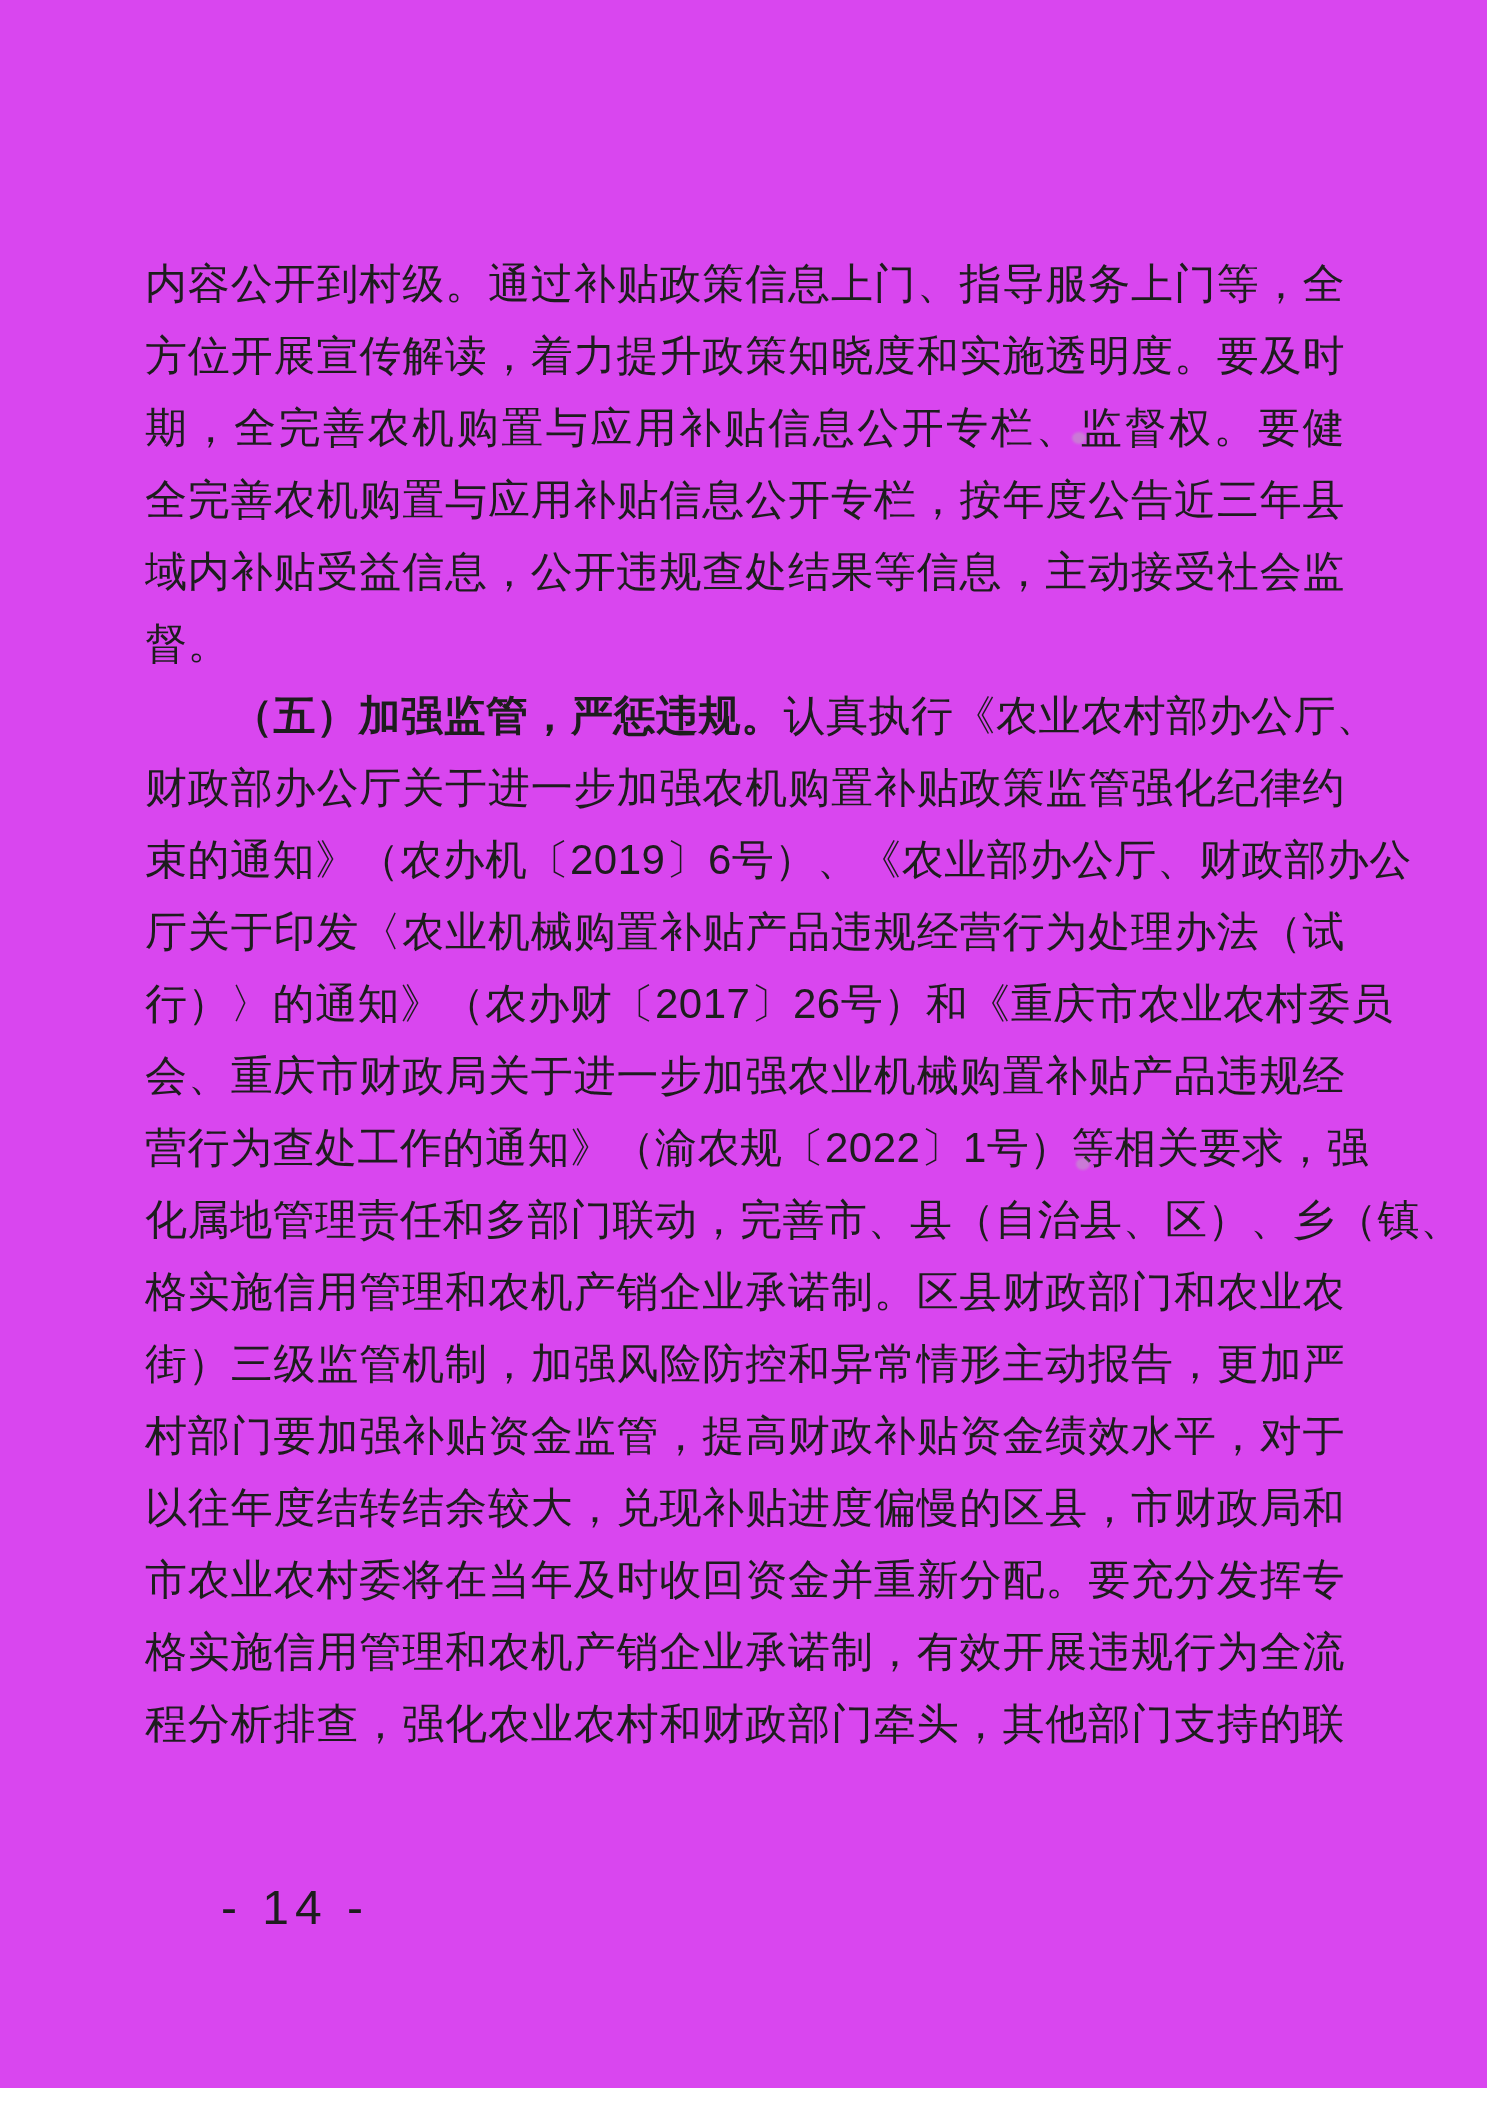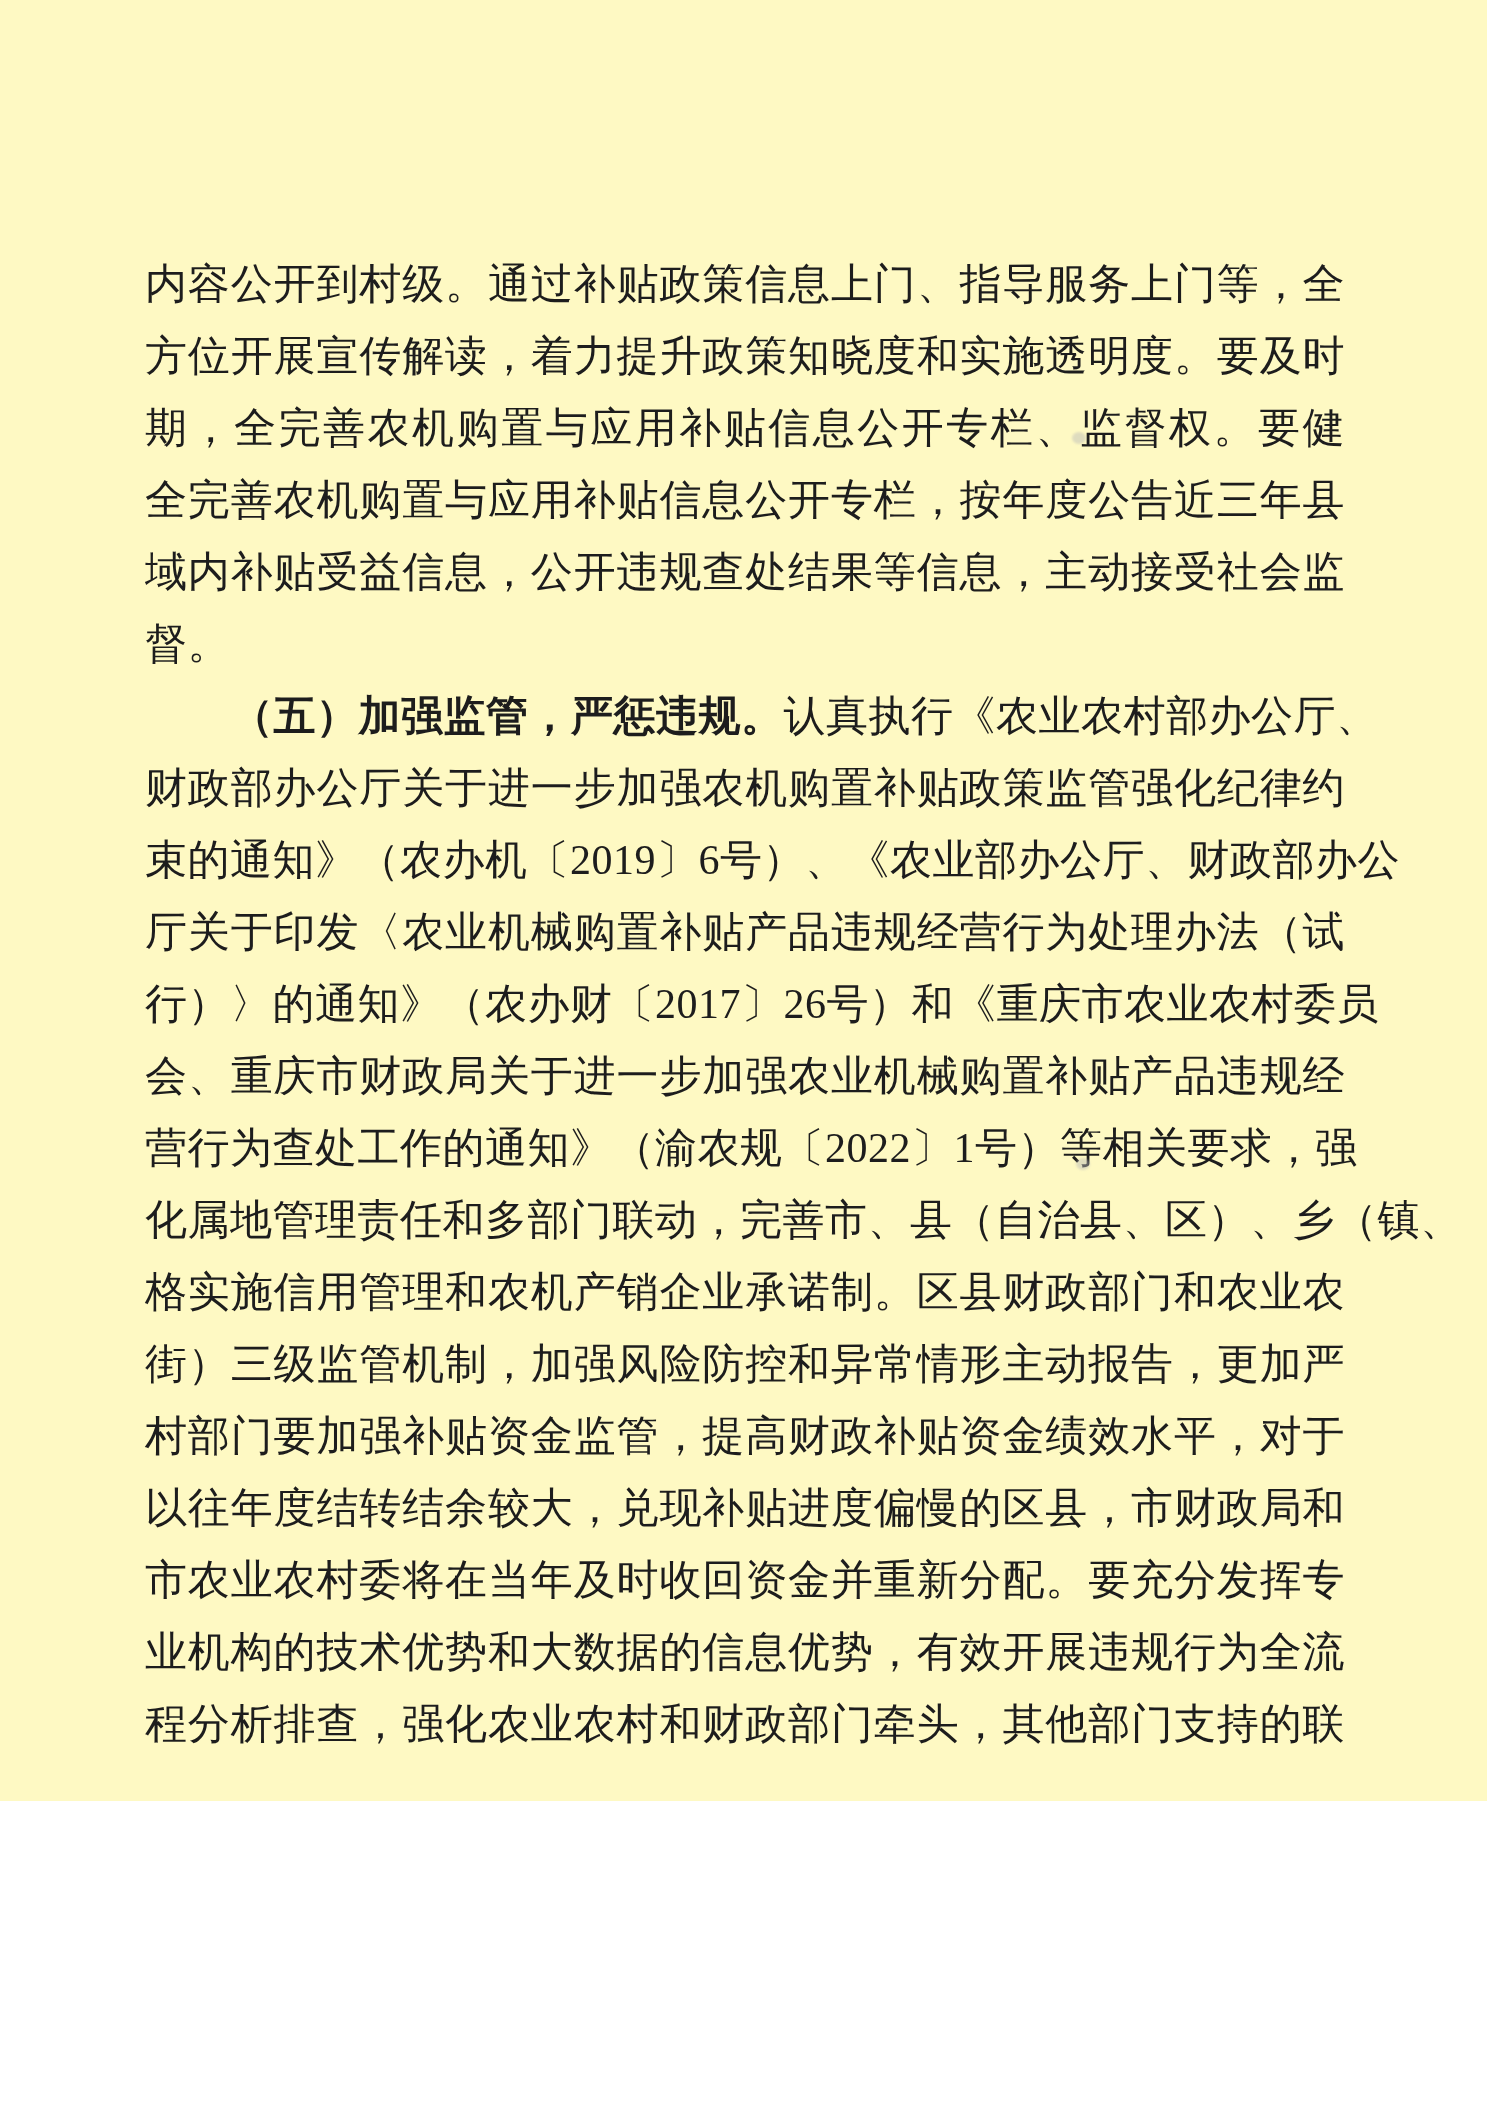--- a/index.html
+++ b/index.html
@@ -3,24 +3,24 @@
 <meta charset="utf-8">
 <style>
   html, body {
     margin: 0;
     padding: 0;
     background: #ffffff;
   }
   .page {
     position: relative;
     width: 1487px;
-    height: 1801px;
-    background: #fef9c3;
+    height: 2088px;
+    background: #d946ef;
     overflow: hidden;
-    font-family: Liberation Serif, serif;
+    font-family: Liberation Sans, sans-serif;
     color: #1d1d1d;
   }
   .textblock {
     position: absolute;
     left: 145px;
     top: 248px;
     width: 1200px;
   }
   .line {
     font-size: 42px;
@@ -81,21 +81,21 @@
       <div class="line">厅关于印发〈农业机械购置补贴产品违规经营行为处理办法（试</div>
       <div class="line">行）〉的通知》（农办财〔2017〕26号）和《重庆市农业农村委员</div>
       <div class="line">会、重庆市财政局关于进一步加强农业机械购置补贴产品违规经</div>
       <div class="line">营行为查处工作的通知》（渝农规〔2022〕1号）等相关要求，强</div>
       <div class="line">化属地管理责任和多部门联动，完善市、县（自治县、区）、乡（镇、</div>
       <div class="line">格实施信用管理和农机产销企业承诺制。区县财政部门和农业农</div>
       <div class="line">街）三级监管机制，加强风险防控和异常情形主动报告，更加严</div>
       <div class="line">村部门要加强补贴资金监管，提高财政补贴资金绩效水平，对于</div>
       <div class="line">以往年度结转结余较大，兑现补贴进度偏慢的区县，市财政局和</div>
       <div class="line">市农业农村委将在当年及时收回资金并重新分配。要充分发挥专</div>
-      <div class="line">业机构的技术优势和大数据的信息优势，有效开展违规行为全流</div>
+      <div class="line">格实施信用管理和农机产销企业承诺制，有效开展违规行为全流</div>
       <div class="line">程分析排查，强化农业农村和财政部门牵头，其他部门支持的联</div>
     </div>
 
   <div class="page-number">- 14 -</div>
 
   <div class="artifact a1"></div>
   <div class="artifact a2"></div>
 
 </div>
 

